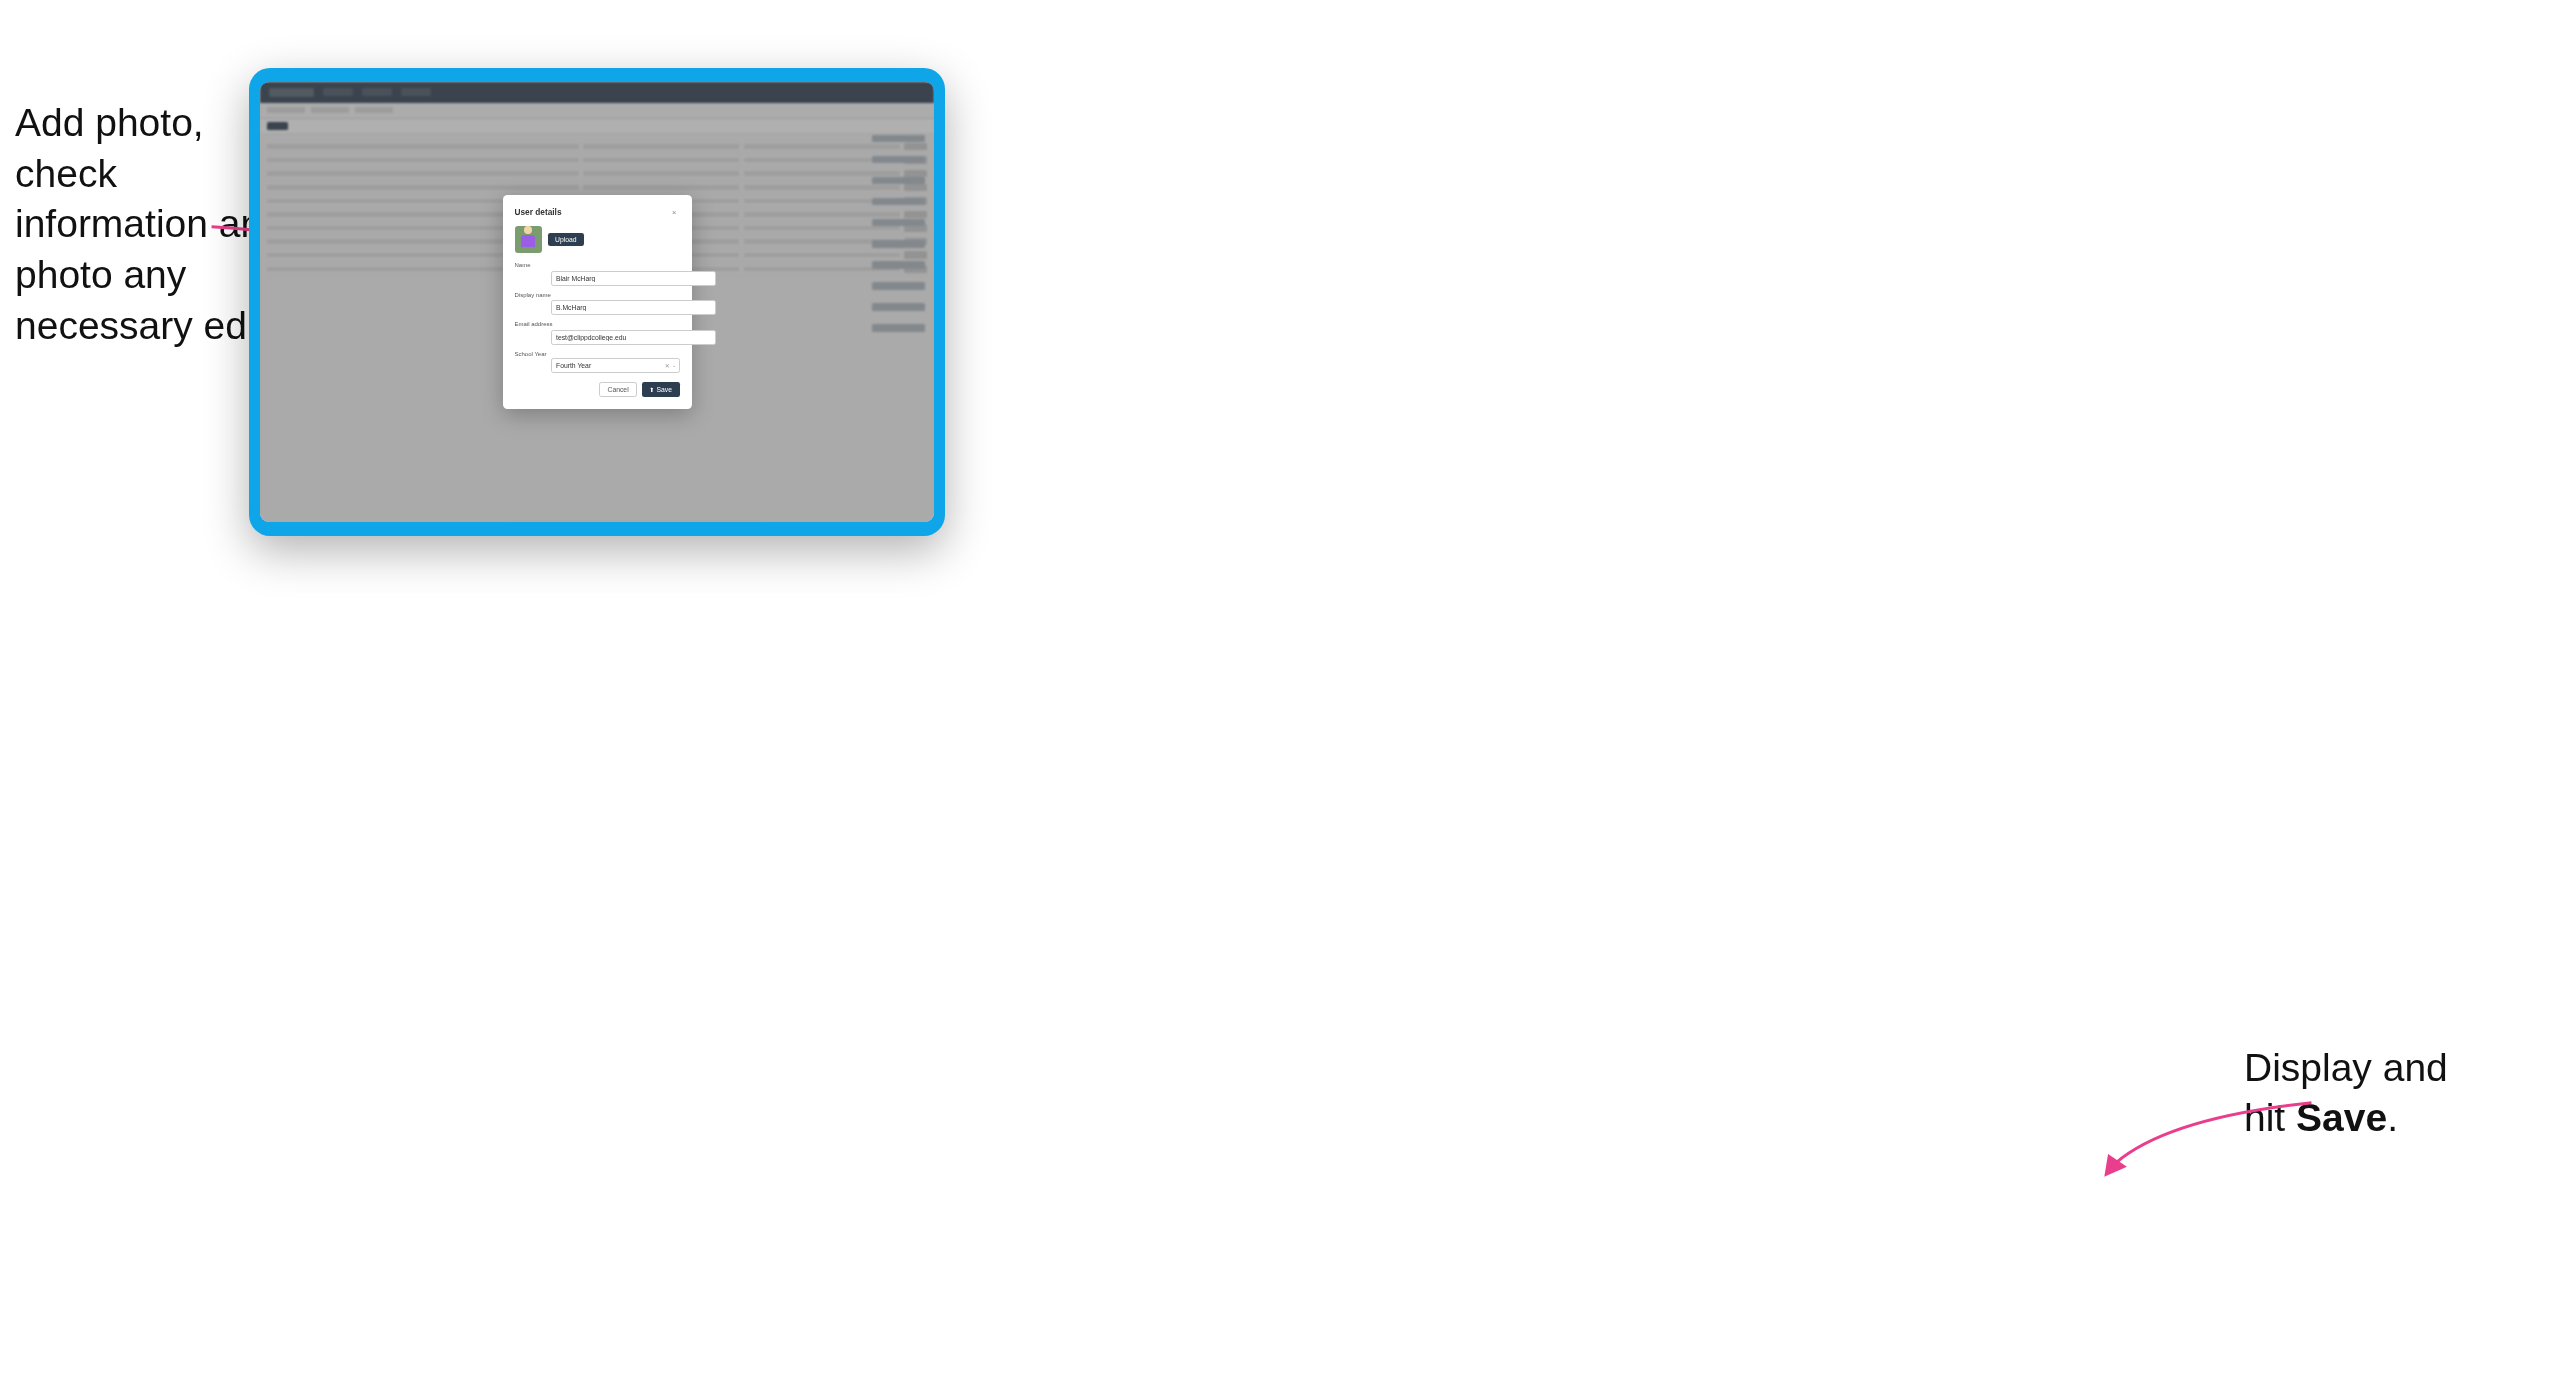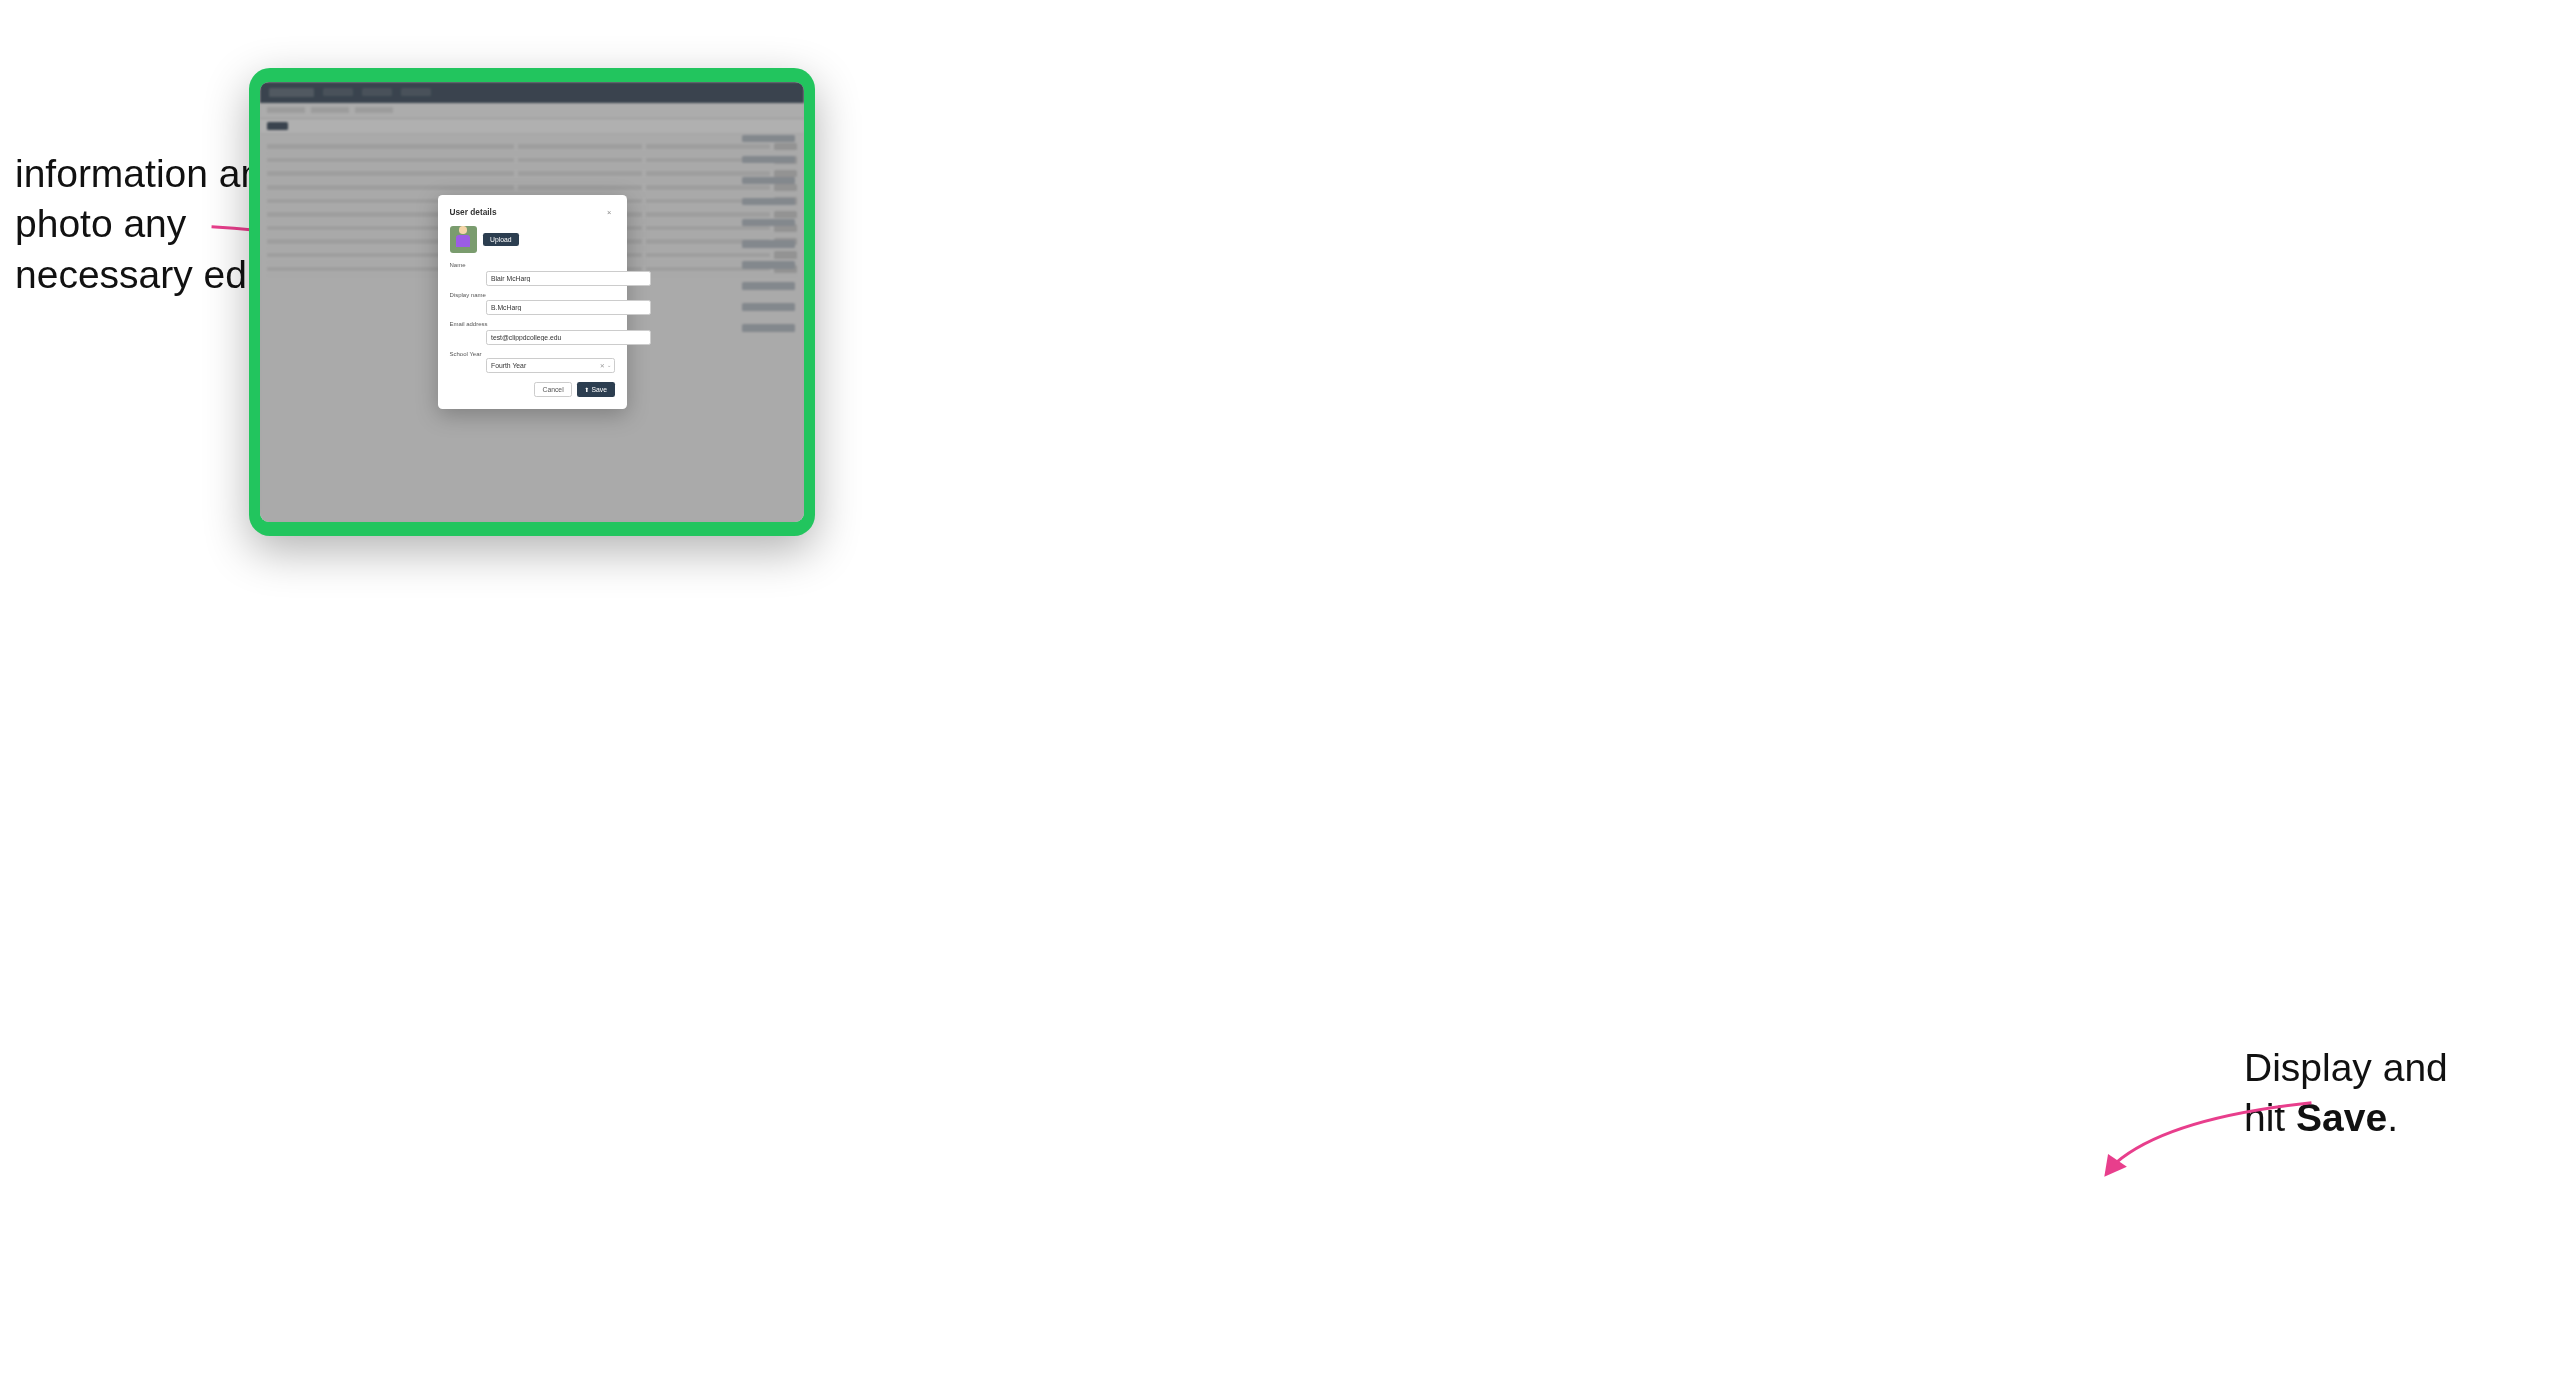--- a/index.html
+++ b/index.html
@@ -38,23 +38,23 @@
     }
     .annotation-right strong {
       font-weight: 700;
     }
 
     
     .tablet {
       position: absolute;
       top: 68px;
       left: 249px;
-      width: 566px;
+      width: 696px;
       height: 468px;
-      background: #22c55e;
+      background: #0ea5e9;
       border-radius: 21px;
       box-shadow: 0 15px 45px rgba(0,0,0,0.3);
       padding: 13.6px 10.6px;
     }
 
     .tablet-screen {
       width: 100%;
       height: 100%;
       background: #f0f0f0;
       border-radius: 9px;
@@ -343,21 +343,21 @@
       right: 257px;
       width: 226px;
       height: 91px;
       pointer-events: none;
     }
   </style>
 </head>
 <body>
 
 <div class="annotation-left">
-  <br>
+  <span>Add photo, check</span><br>
   <span>information and</span><br>
   <span>photo any</span><br>
   <span>necessary edits.</span>
 </div>
 
 <div class="annotation-right">
   <span>Display and</span><br>
   <span>hit </span><strong>Save</strong><span>.</span>
 </div>
 

